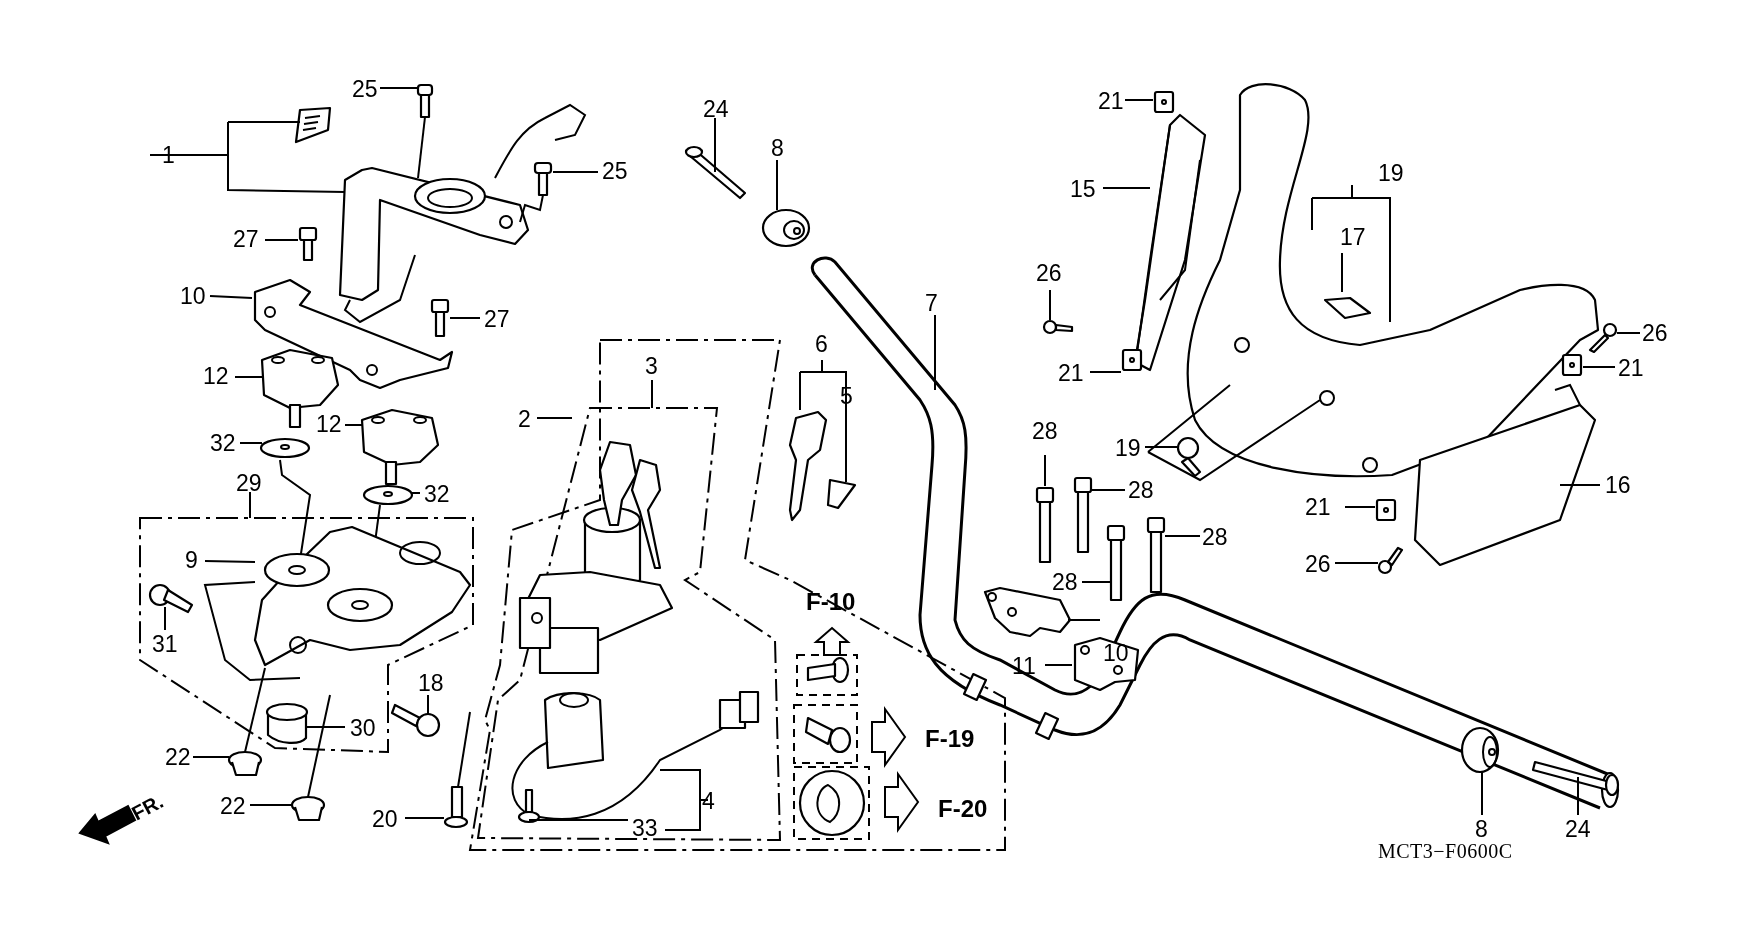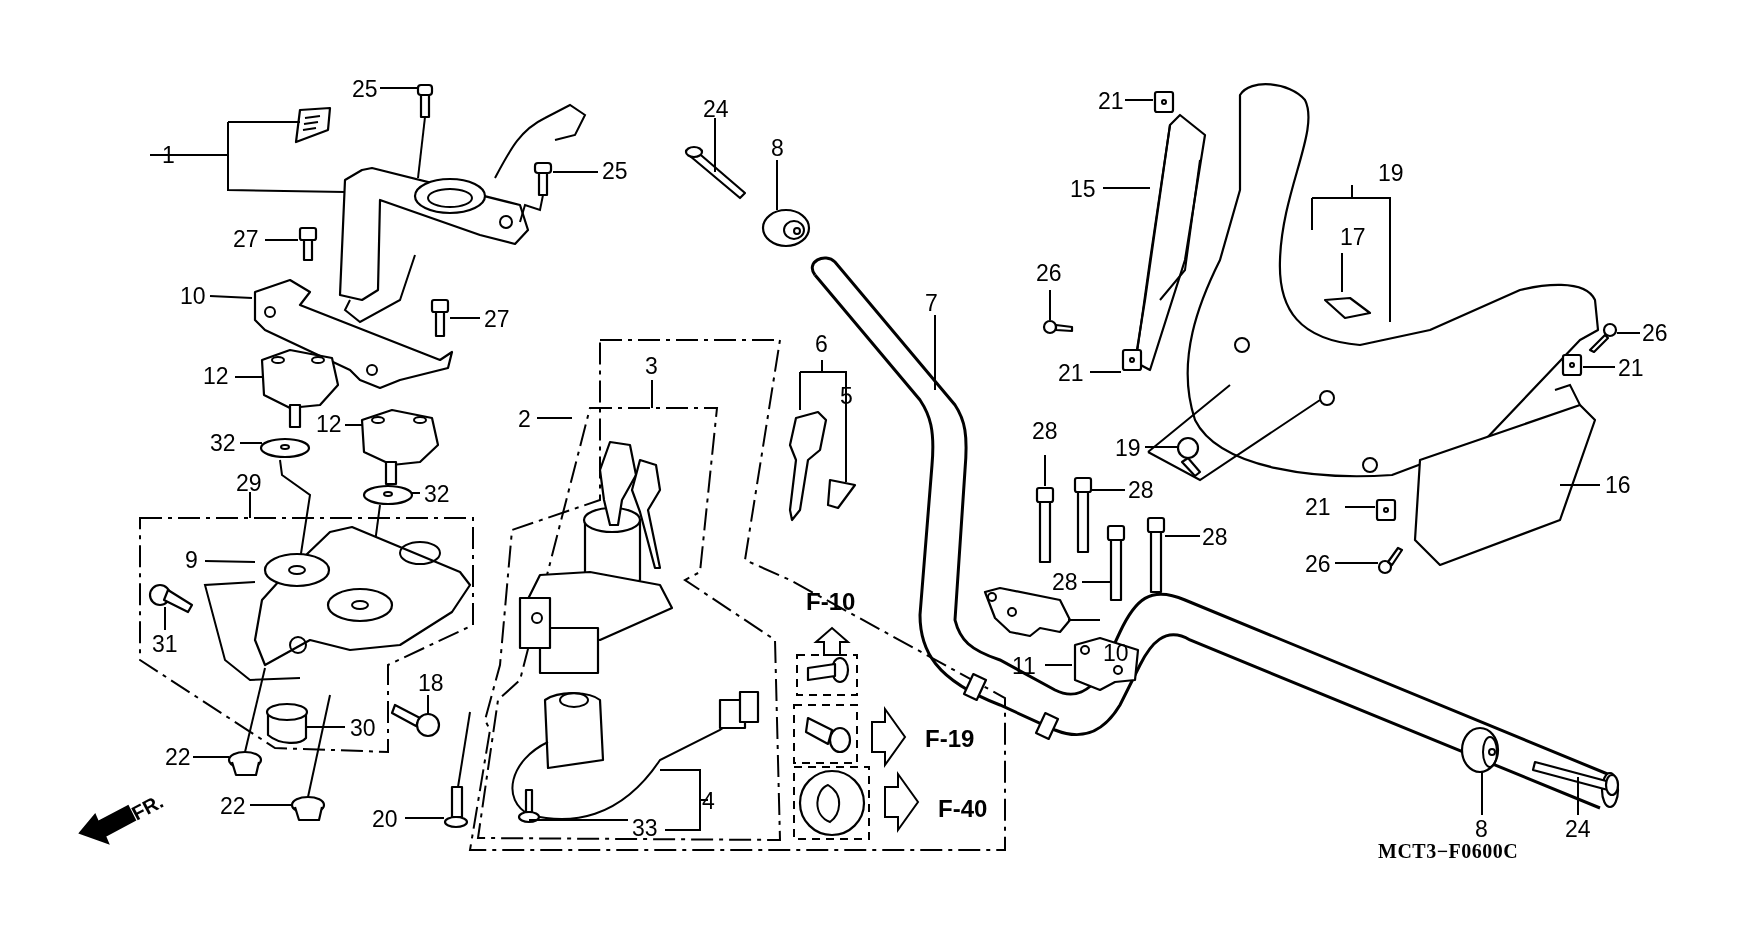--- a/index.html
+++ b/index.html
@@ -6,21 +6,21 @@
   body{width:1740px;height:935px;overflow:hidden;font-family:"Liberation Sans",sans-serif;}
   #stage{position:relative;width:1740px;height:935px;background:#fff;}
   svg#art{position:absolute;left:0;top:0;width:1740px;height:935px;}
   .ln{stroke:#000;stroke-width:2;fill:none;}
   .ln3{stroke:#000;stroke-width:3;fill:none;}
   .part{stroke:#000;stroke-width:2.2;fill:#fff;stroke-linejoin:round;}
   .dash{stroke:#000;stroke-width:2;fill:none;stroke-dasharray:22 6 4 6;}
   .dash2{stroke:#000;stroke-width:2;fill:none;stroke-dasharray:8 6;}
   .lbl{position:absolute;font-family:"Liberation Sans",sans-serif;font-size:23px;color:#000;line-height:1;white-space:nowrap;}
   .ref{position:absolute;font-family:"Liberation Sans",sans-serif;font-weight:bold;font-size:24px;color:#000;line-height:1;white-space:nowrap;}
-  .code{position:absolute;font-family:"Liberation Serif",serif;font-size:20px;color:#000;letter-spacing:0.5px;white-space:nowrap;font-weight:bold;}
+  .code{position:absolute;font-family:"Liberation Serif",serif;font-size:20px;color:#000;letter-spacing:0.5px;white-space:nowrap;}
   .fr{position:absolute;font-family:"Liberation Sans",sans-serif;font-weight:bold;font-size:20px;color:#000;transform:rotate(-28deg);transform-origin:left top;white-space:nowrap;}
 </style>
 </head>
 <body>
 
 <div id="stage">
 <svg id="art" viewBox="0 0 1740 935" xmlns="http://www.w3.org/2000/svg">
 
   <g>
     <path class="part" d="M300 110 L330 108 L328 130 L296 142 Z"></path>
@@ -371,18 +371,18 @@
 <span class="lbl" style="left:1052px;top:571px">28</span>
 <span class="lbl" style="left:1305px;top:496px">21</span>
 <span class="lbl" style="left:1305px;top:553px">26</span>
 <span class="lbl" style="left:1103px;top:642px">10</span>
 <span class="lbl" style="left:1012px;top:655px">11</span>
 <span class="lbl" style="left:1475px;top:818px">8</span>
 <span class="lbl" style="left:1565px;top:818px">24</span>
 
 <span class="ref" style="left:806px;top:590px">F-10</span>
 <span class="ref" style="left:925px;top:727px">F-19</span>
-<span class="ref" style="left:938px;top:797px">F-40</span>
+<span class="ref" style="left:938px;top:797px">F-20</span>
 
 <span class="fr" style="left:128px;top:805px">FR.</span>
 
 <span class="code" style="left:1378px;top:840px">MCT3−F0600C</span>
 </div>
 
 </body></html>

